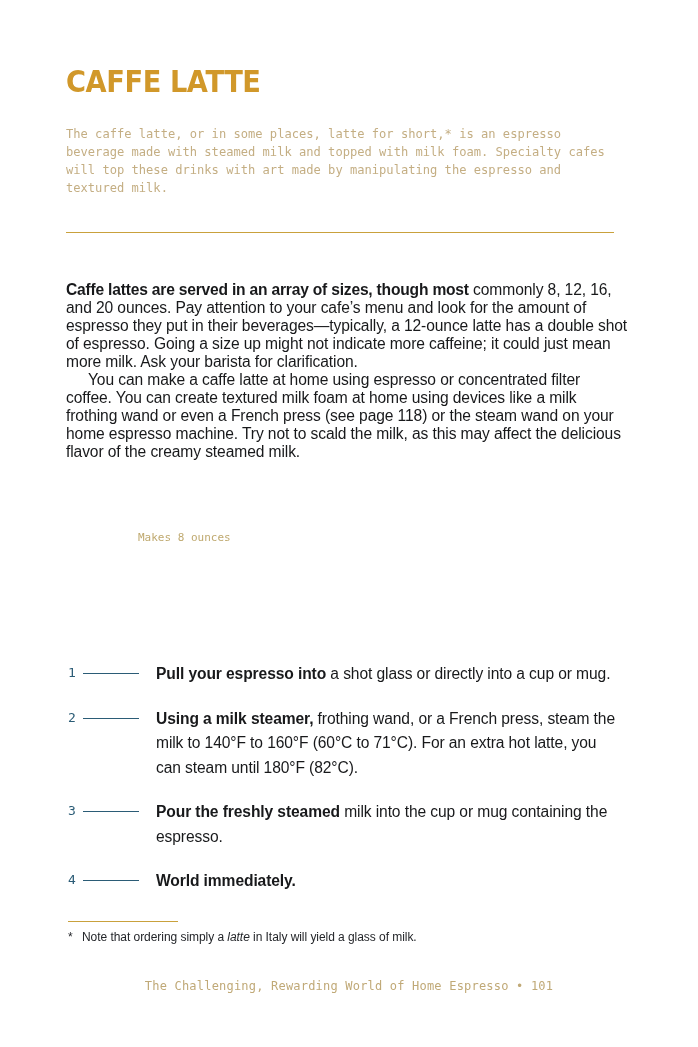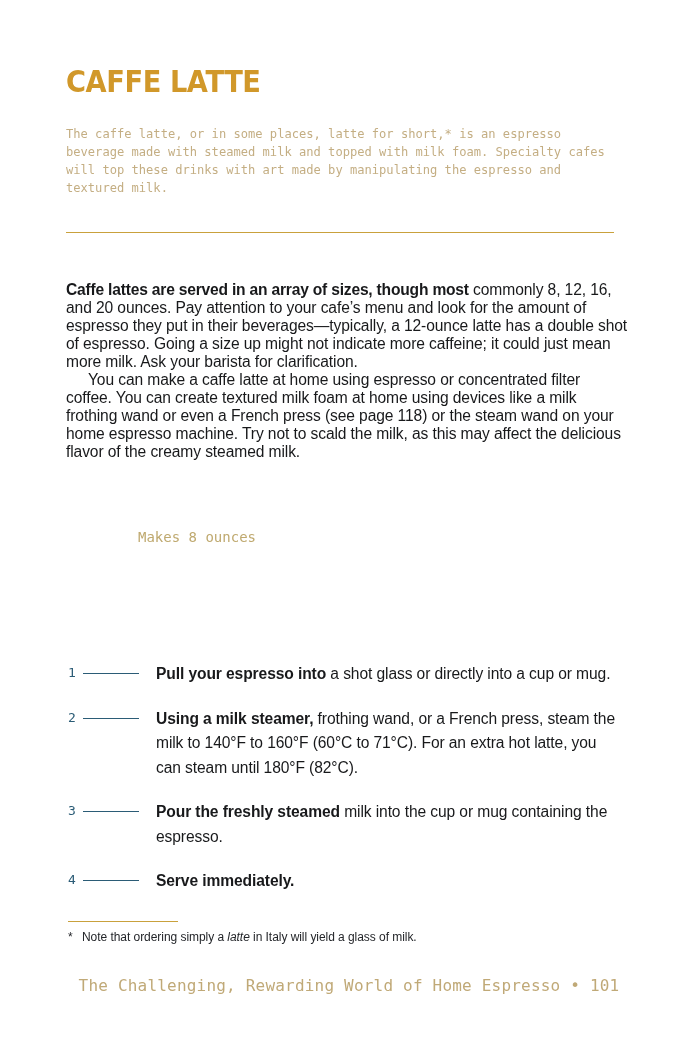--- a/index.html
+++ b/index.html
@@ -96,21 +96,21 @@
     text-indent: 22px;
   }
 
   
   .recipe-block {
     position: absolute;
     left: 72px;
     top: 527px;
     width: 494px;
     font-family: "DejaVu Sans Mono", monospace;
-    font-size: 14px;
+    font-size: 11px;
     line-height: 21.6px;
     letter-spacing: 0px;
   }
   .makes {
     color: #BFA96F;
     margin: 0;
   }
   .ingredient {
     color: #3F6F90;
     margin: 0;
@@ -190,21 +190,21 @@
   .footnote i { font-style: italic; }
 
   
   .page-footer {
     position: absolute;
     left: 0;
     top: 978px;
     width: 566px;
     text-align: center;
     font-family: "DejaVu Sans Mono", monospace;
-    font-size: 16px;
+    font-size: 12px;
     line-height: 16px;
     color: #C0A977;
     letter-spacing: 0.2px;
   }
 </style>
 </head>
 <body>
 
 <div class="page">
   <div class="content">
@@ -240,21 +240,21 @@
 
       <div class="step">
         <span class="step-num">3</span>
         <span class="step-rule"></span>
         <p class="step-text"><b>Pour the freshly steamed</b><span> milk into the cup or mug containing the espresso.</span></p>
       </div>
 
       <div class="step">
         <span class="step-num">4</span>
         <span class="step-rule"></span>
-        <p class="step-text"><b>Serve immediately.</b><span></span></p>
+        <p class="step-text"><b>World immediately.</b><span></span></p>
       </div>
 
     </div>
 
     <div class="footnote-rule"></div>
 
     <p class="footnote"><span class="star">*</span><span>Note that ordering simply a </span><i>latte</i><span> in Italy will yield a glass of milk.</span></p>
 
     <div class="page-footer">The Challenging, Rewarding World of Home Espresso • 101</div>
 

